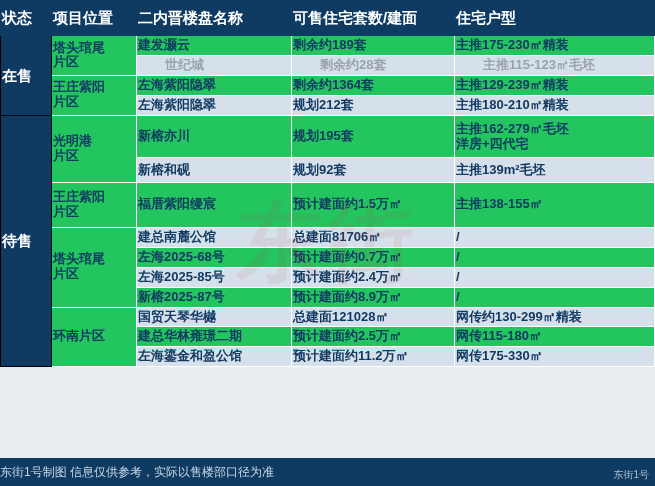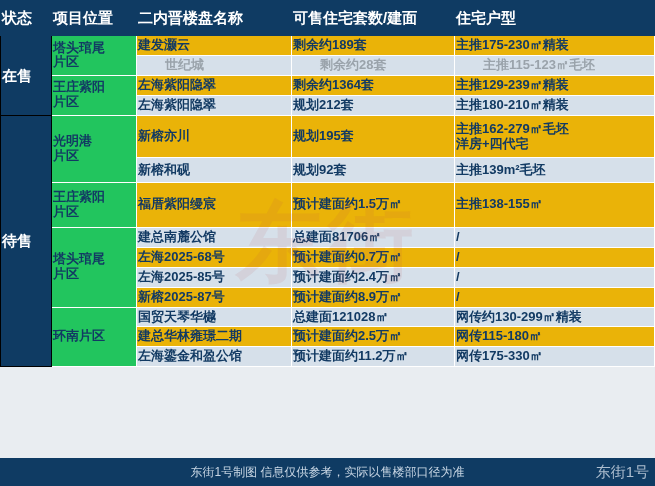--- a/index.html
+++ b/index.html
@@ -40,44 +40,44 @@
     font-size:15px;
     border:1px solid #000000;
   }
   .area-cell{
     background:#22c55e;
     color:#123a63;
     font-weight:bold;
     font-size:13px;
   }
   td.name,td.units,td.type{
-    background:#eab308;
+    background:#22c55e;
     font-weight:bold;
   }
   tr.alt td.name,tr.alt td.units,tr.alt td.type{
     background:#d6e0ea;
   }
   td.grey{color:#9aa3ab;padding-left:28px;}
   .sub{display:block;}
   .footer{
     position:absolute;
     left:0;bottom:0;
     width:655px;height:28px;
     background:#0f3b63;
     color:#c8d6e4;
     font-size:12px;
     display:flex;
     align-items:center;
-    justify-content:center;
+    justify-content:flex-start;
   }
   .stamp{
     position:absolute;
     right:6px;bottom:4px;
     color:#c9d5e2;
-    font-size:15px;
+    font-size:10px;
     opacity:.85;
   }
   .wm{
     position:absolute;
     left:0;top:0;width:655px;height:486px;
     pointer-events:none;
     display:flex;align-items:center;justify-content:center;
     z-index:5;
   }
   .wm span{

